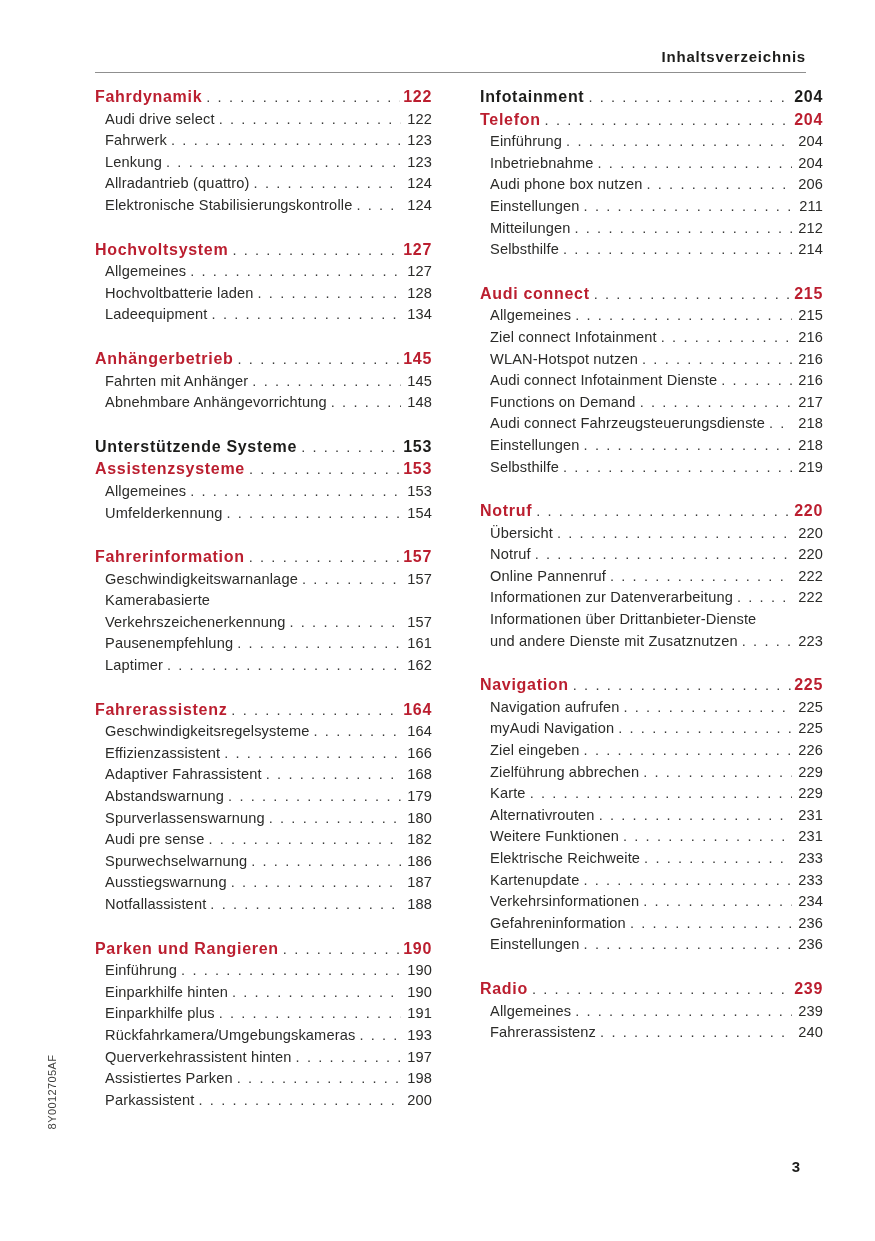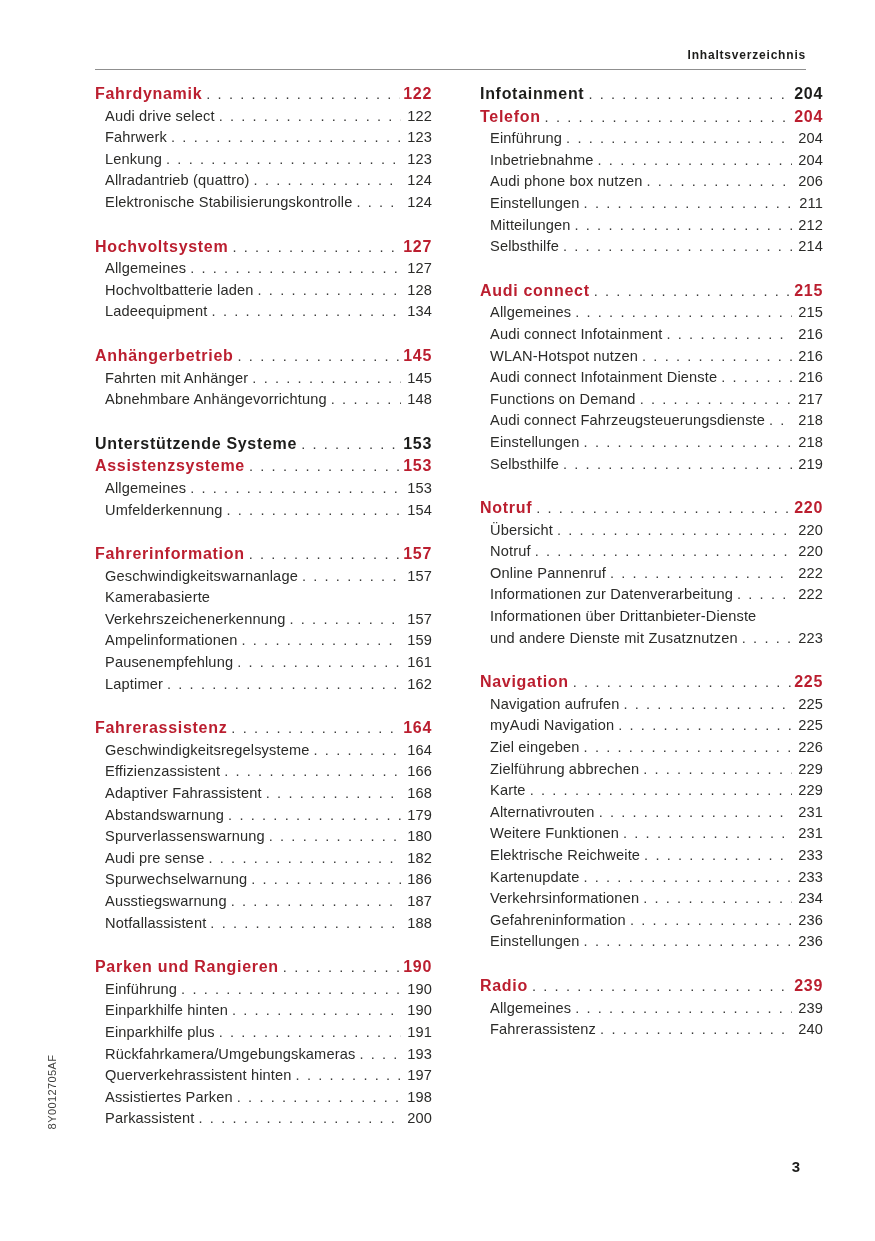--- a/index.html
+++ b/index.html
@@ -3,21 +3,21 @@
 <meta charset="utf-8">
 <style>
   html,body{margin:0;padding:0;}
   body{
     width:875px;height:1241px;position:relative;background:#ffffff;
     font-family:"Liberation Sans",sans-serif;color:#262624;
     -webkit-font-smoothing:antialiased;overflow:hidden;
   }
   .content{position:absolute;left:95px;top:48px;width:711px;}
   .page-header{
-    text-align:right;font-weight:bold;font-size:12px;letter-spacing:.8px;
+    text-align:right;font-weight:bold;font-size:15px;letter-spacing:.8px;
     color:#1d1d1b;padding-bottom:7px;border-bottom:1px solid #8f8f8f;
   }
   .columns{display:flex;margin-top:13px;}
   .col{display:flex;flex-direction:column;}
   .col-left{width:337px;margin-right:48px;}
   .col-right{width:343px;}
   .toc-section{margin-top:22px;}
   .toc-section:first-child{margin-top:0;}
   .row{display:flex;align-items:baseline;line-height:21.6px;font-size:14.6px;letter-spacing:.15px;}
   .row .label{white-space:nowrap;}
@@ -160,25 +160,20 @@
           </div>
           <div class="row item">
             <span class="label">Kamerabasierte</span>
           </div>
           <div class="row item">
             <span class="label">Verkehrszeichenerkennung</span>
             <span class="dots"></span>
             <span class="pg">157</span>
           </div>
           <div class="row item">
-            <span class="label">Ampelinformationen</span>
-            <span class="dots"></span>
-            <span class="pg">159</span>
-          </div>
-          <div class="row item">
             <span class="label">Pausenempfehlung</span>
             <span class="dots"></span>
             <span class="pg">161</span>
           </div>
           <div class="row item">
             <span class="label">Laptimer</span>
             <span class="dots"></span>
             <span class="pg">162</span>
           </div>
         </section>
@@ -325,21 +320,21 @@
             <span class="label">Audi connect</span>
             <span class="dots"></span>
             <span class="pg">215</span>
           </div>
           <div class="row item">
             <span class="label">Allgemeines</span>
             <span class="dots"></span>
             <span class="pg">215</span>
           </div>
           <div class="row item">
-            <span class="label">Audi connect Infotainment</span>
+            <span class="label">Ziel connect Infotainment</span>
             <span class="dots"></span>
             <span class="pg">216</span>
           </div>
           <div class="row item">
             <span class="label">WLAN-Hotspot nutzen</span>
             <span class="dots"></span>
             <span class="pg">216</span>
           </div>
           <div class="row item">
             <span class="label">Audi connect Infotainment Dienste</span>

